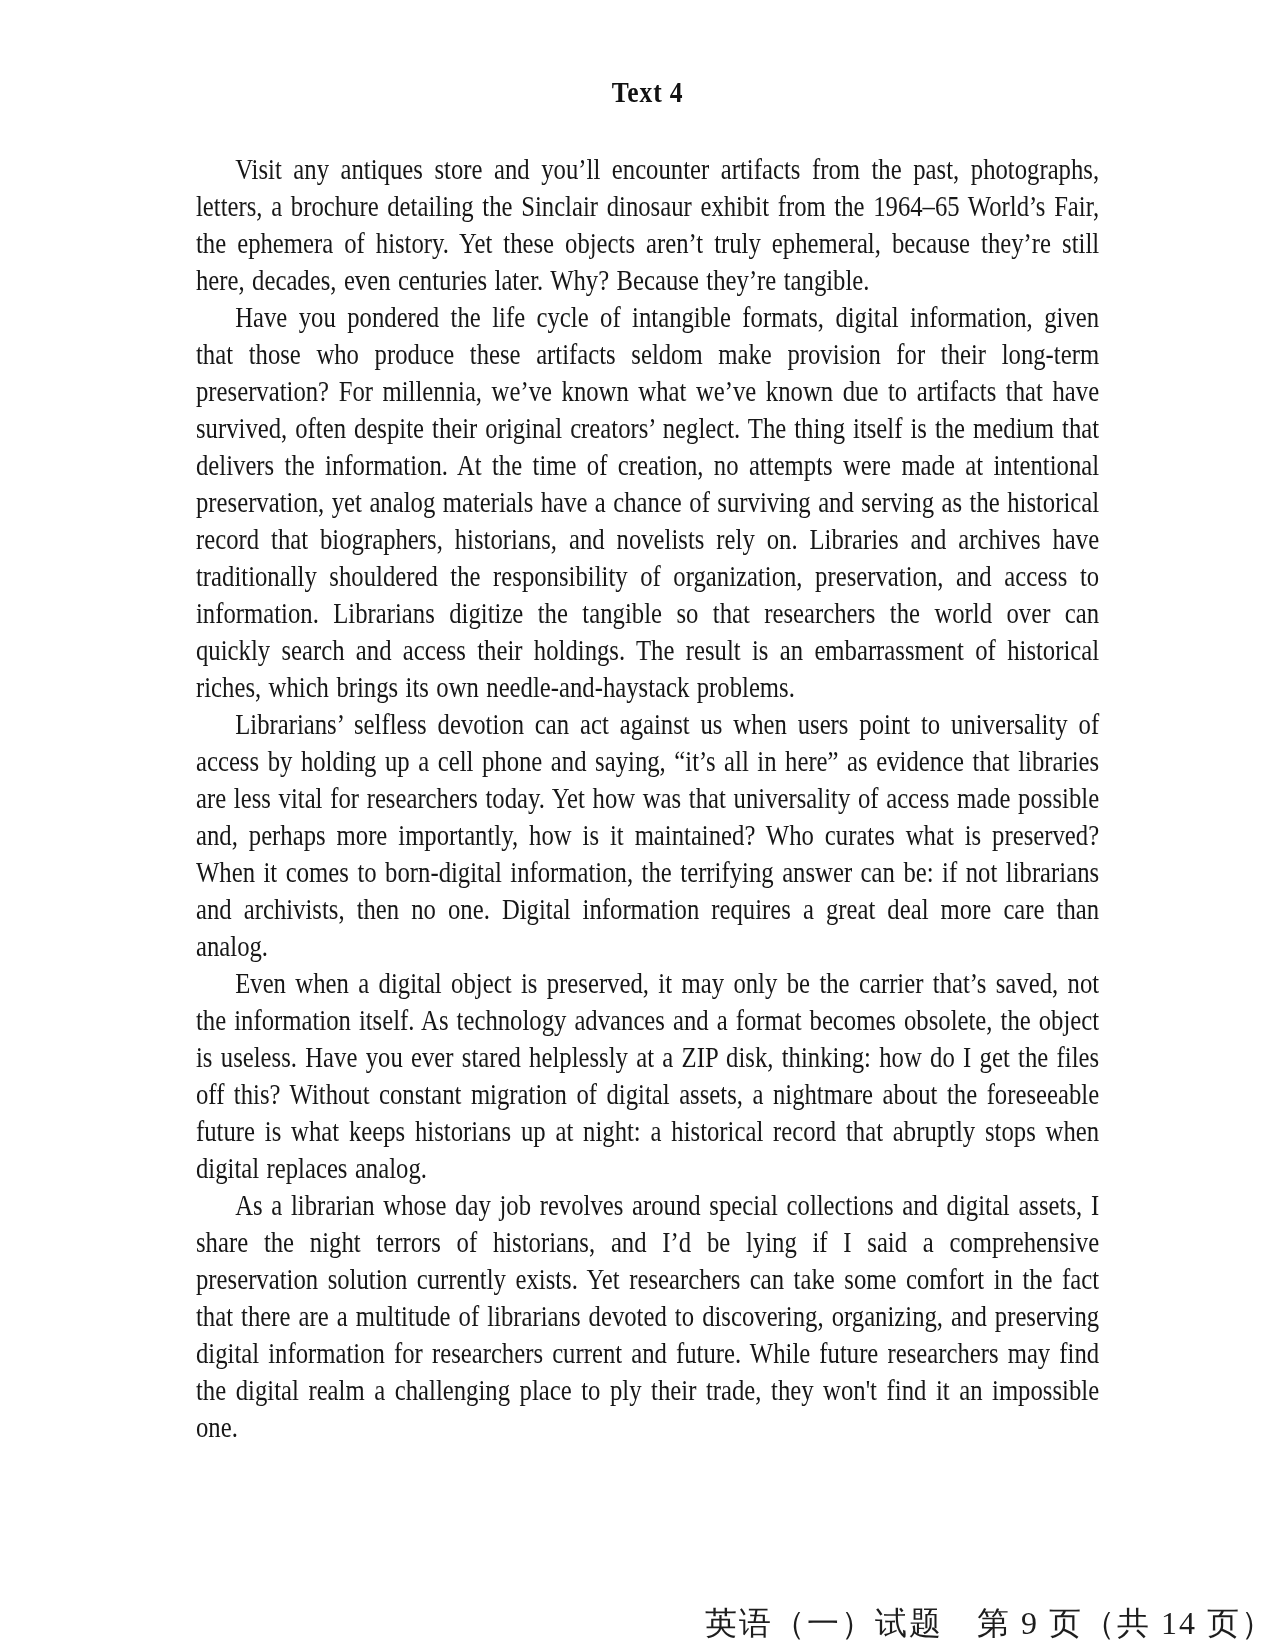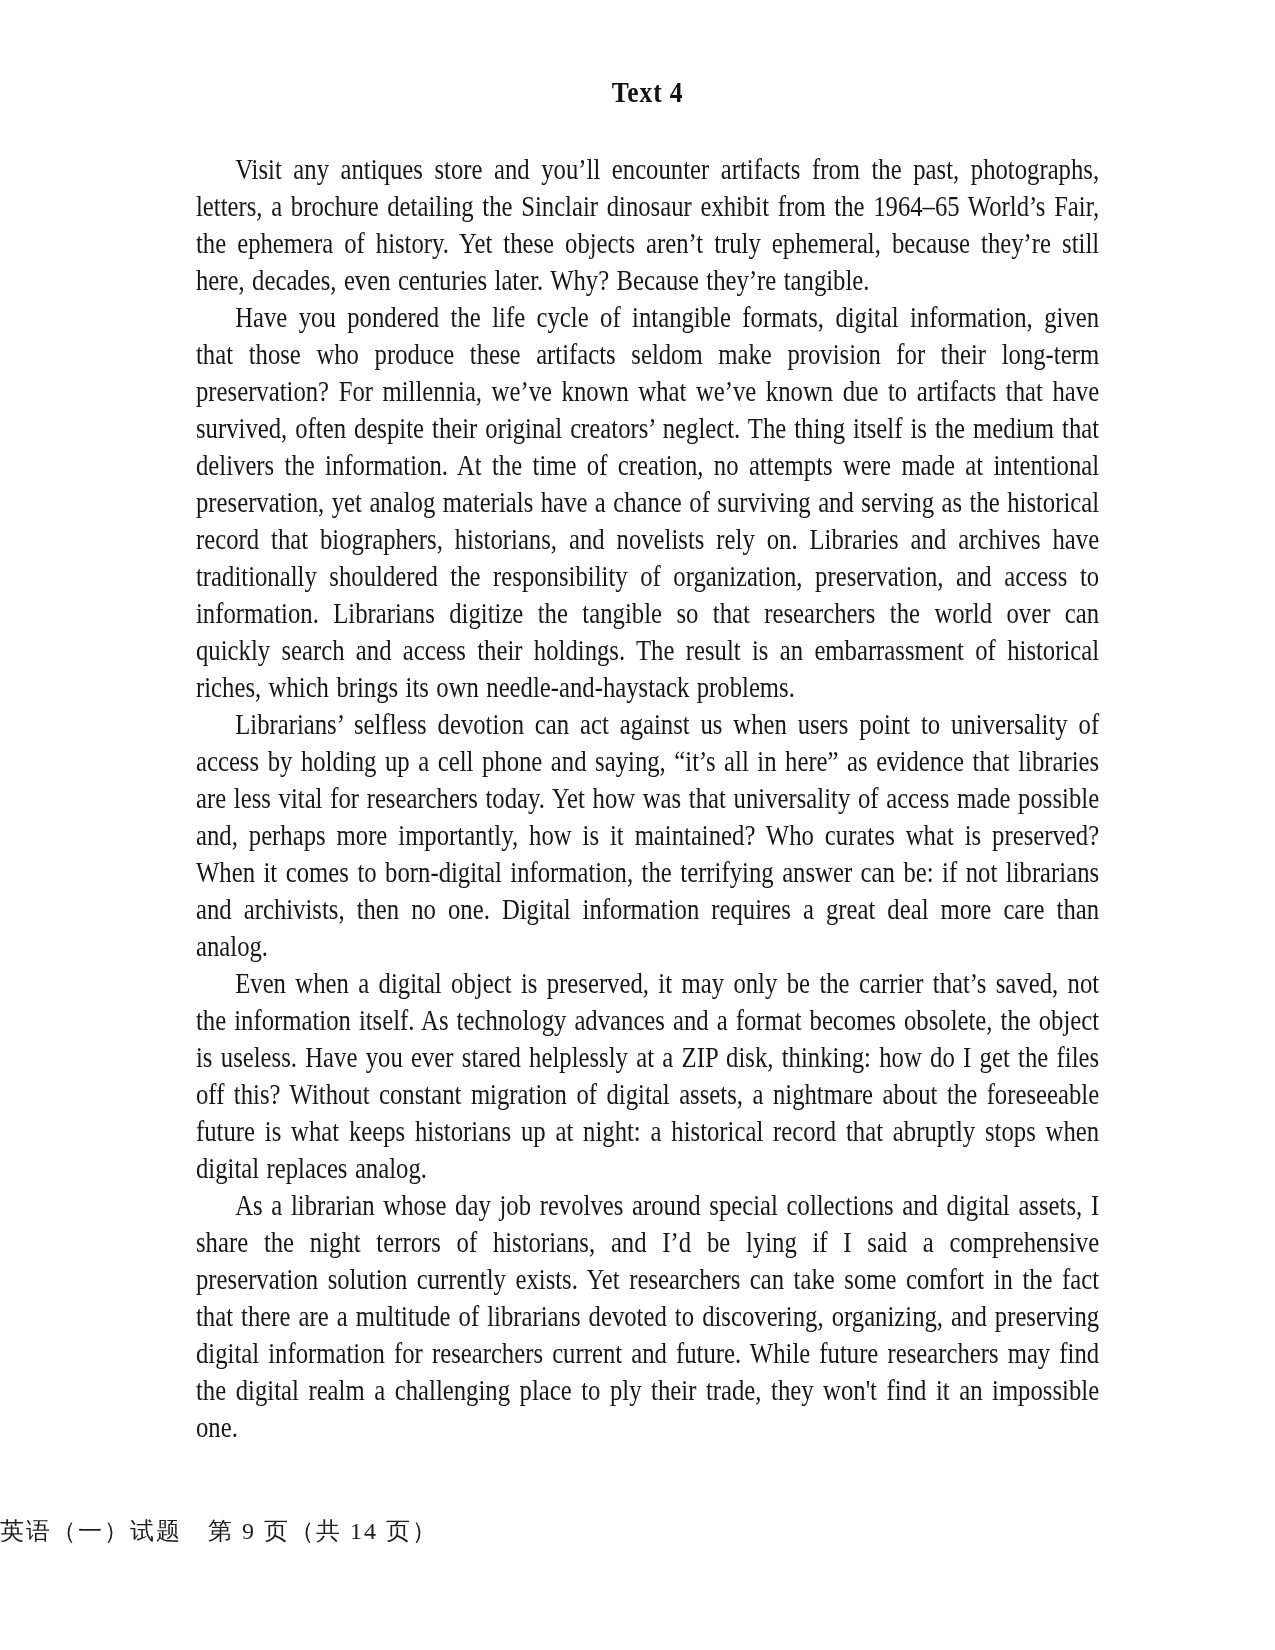--- a/index.html
+++ b/index.html
@@ -40,23 +40,23 @@
     line-height: 37px;
     text-align: justify;
     text-indent: 46px;
     word-spacing: 0.05em;
     color: #171717;
   }
   .page-footer {
     position: absolute;
     left: 0;
     right: 0;
-    top: 1514px;
-    text-align: left;
-    font-size: 24px;
+    top: 1606px;
+    text-align: right;
+    font-size: 32px;
     line-height: 34px;
     letter-spacing: 2px;
     color: #1d1d1d;
     font-family: "Liberation Serif", serif;
   }
 </style>
 </head>
 <body>
 
 <div class="page">

